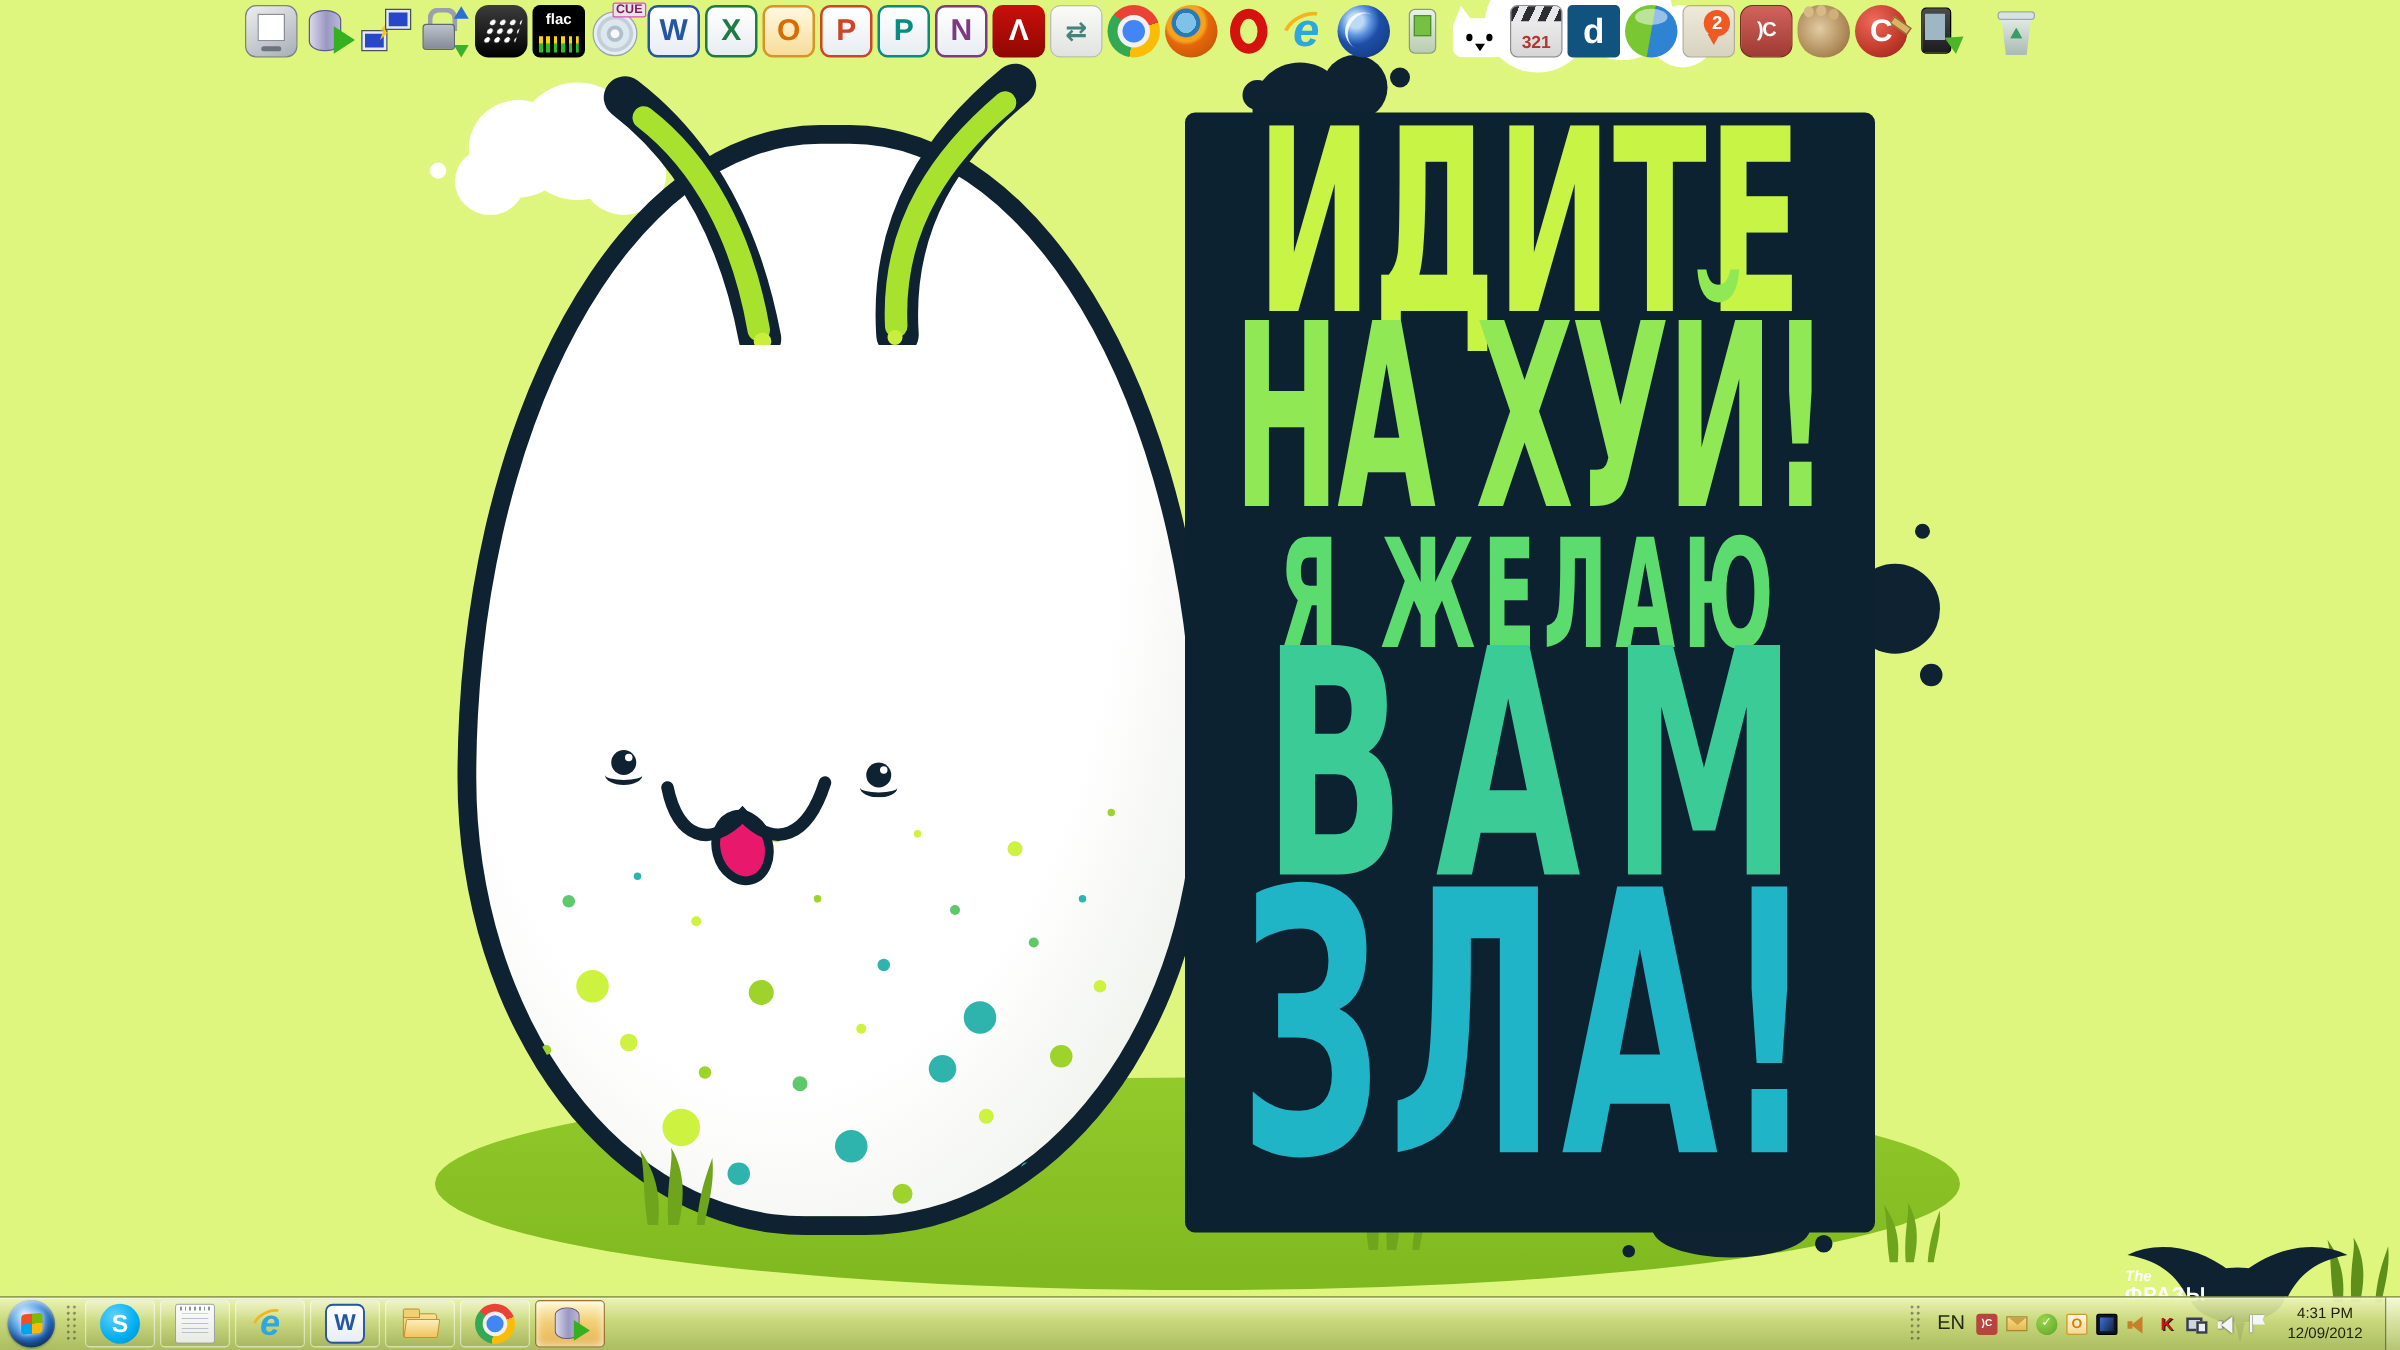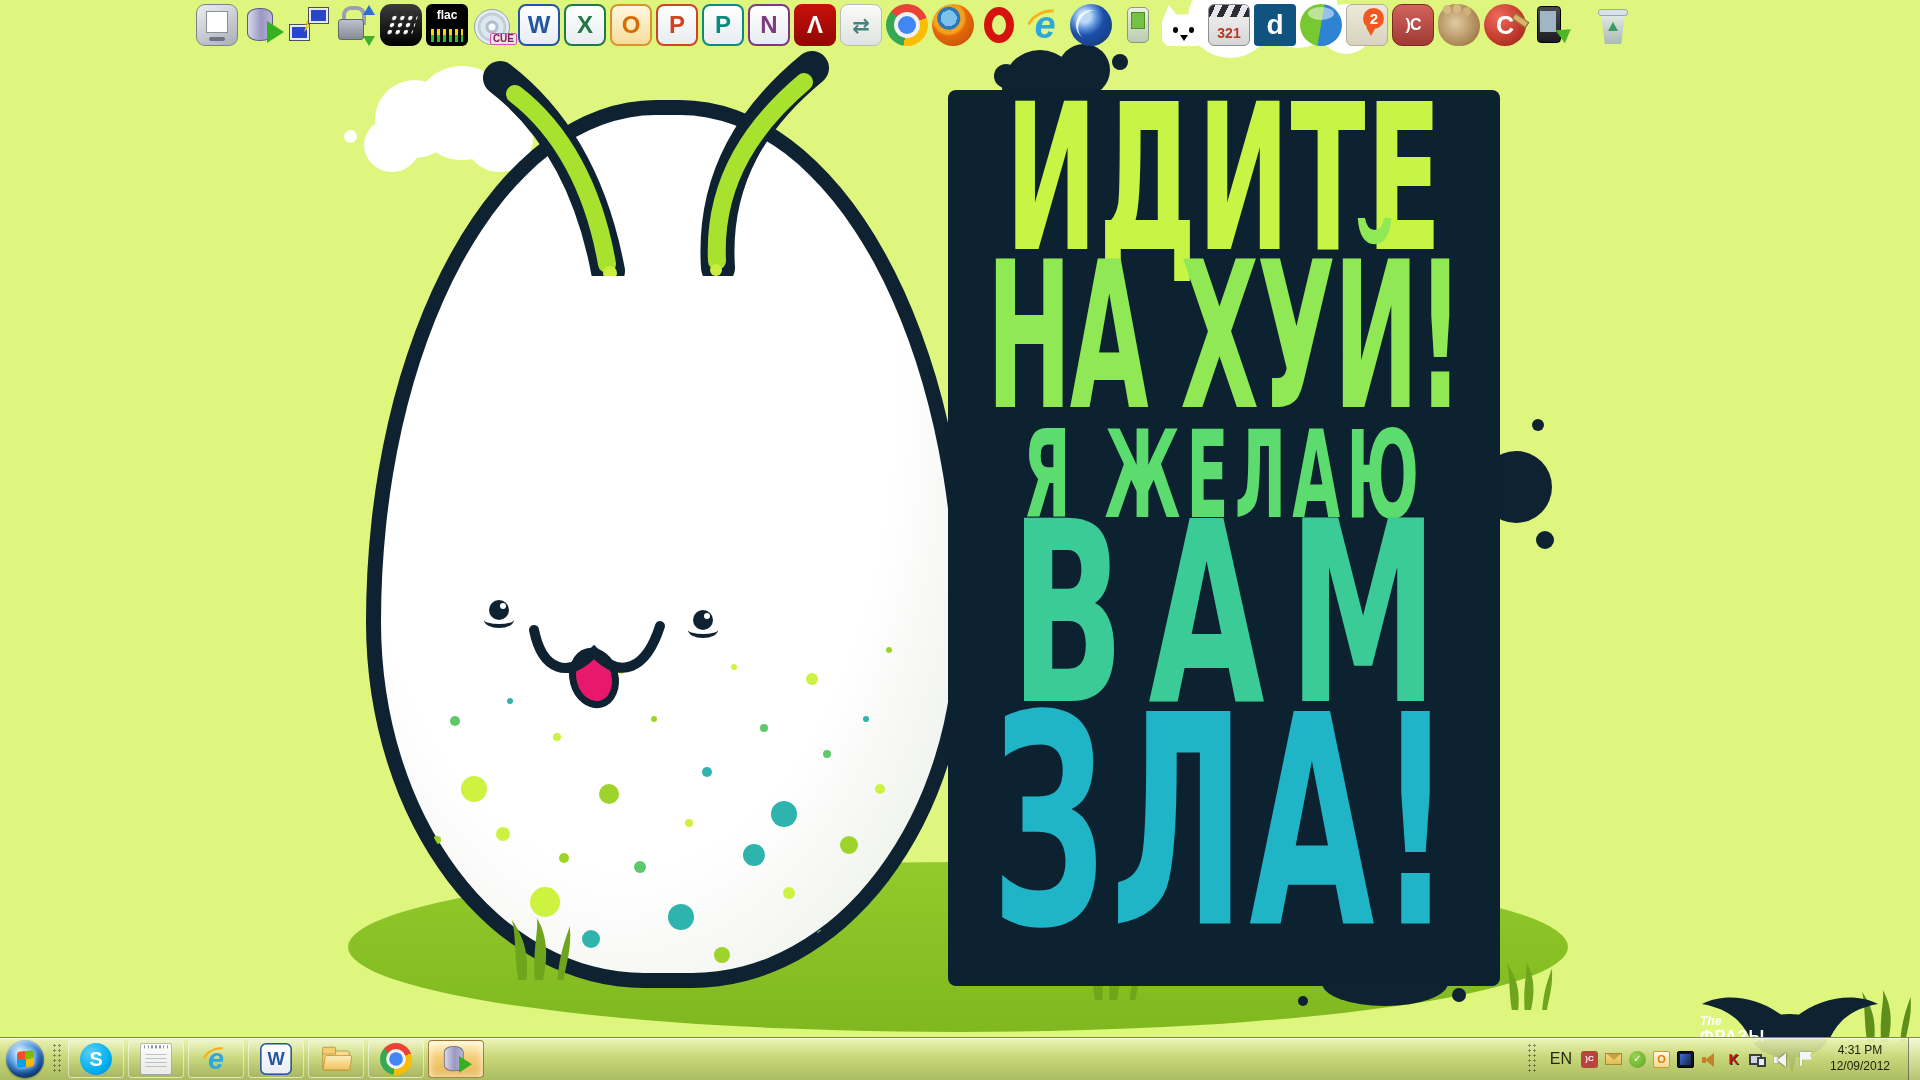--- a/index.html
+++ b/index.html
@@ -75,21 +75,21 @@
   .k-flac .glyph{position:absolute;top:5px;left:0;right:0;text-align:center;color:#fff;font-size:12px;}
   .k-flac .d1{bottom:4px;left:5px;width:32px;height:7px;
     background:repeating-linear-gradient(90deg,#27c122 0 3px,transparent 3px 6px);}
   .k-flac .d2{bottom:11px;left:5px;width:32px;height:6px;
     background:repeating-linear-gradient(90deg,#ffd400 0 3px,transparent 3px 6px);}
 
   .k-cue-disc::before{content:"";position:absolute;left:2px;top:5px;width:34px;height:34px;border-radius:50%;
     border:1px solid #93a3b1;
     background:radial-gradient(circle,#f6fafc 0 3px,#aebecb 4px 6px,#dde7ee 7px 11px,#c2cfd9 12px 14px,#e7eef3 15px);}
   .k-cue-disc .glyph{position:absolute;top:-2px;right:-3px;background:#e5e5e5;border:1px solid #e04fb0;
-    color:#86195e;font-size:10px;padding:0 2px;border-radius:2px;margin-top:31px;}
+    color:#86195e;font-size:10px;padding:0 2px;border-radius:2px;}
 
   .office{background:linear-gradient(#ffffff,#e8edf2);border:2px solid;border-radius:8px;box-sizing:border-box;}
   .office .glyph{font-size:24px;}
   .k-word{border-color:#2456a4;} .k-word .glyph{color:#2456a4;}
   .k-excel{border-color:#1f7a46;} .k-excel .glyph{color:#1f7a46;}
   .k-outlook{background:linear-gradient(#fff8e0,#f7dd9a);border-color:#d8942b;} .k-outlook .glyph{color:#d86c00;}
   .k-powerpoint{border-color:#cf4425;} .k-powerpoint .glyph{color:#cf4425;}
   .k-publisher{border-color:#0b8a80;} .k-publisher .glyph{color:#0b8a80;}
   .k-onenote{border-color:#7c3a80;} .k-onenote .glyph{color:#7c3a80;}
 

